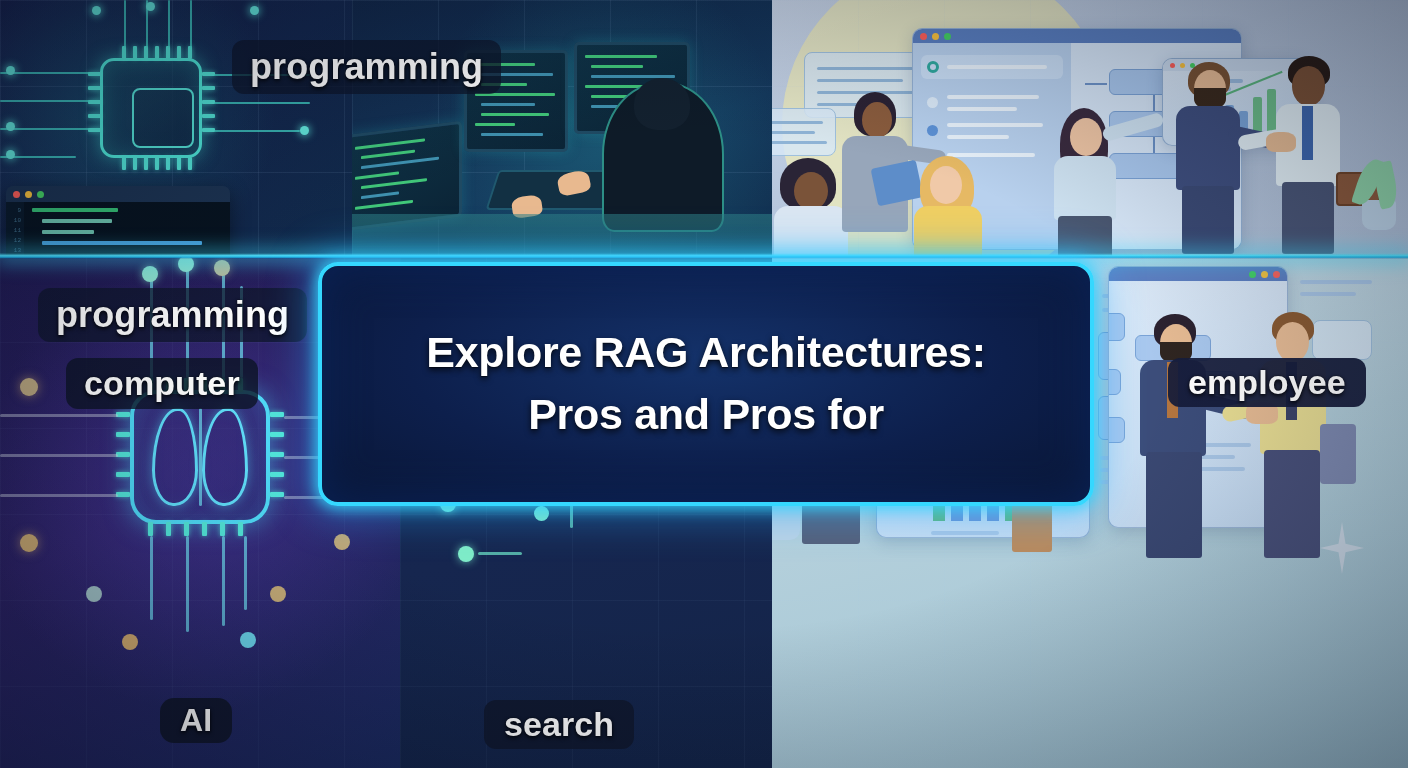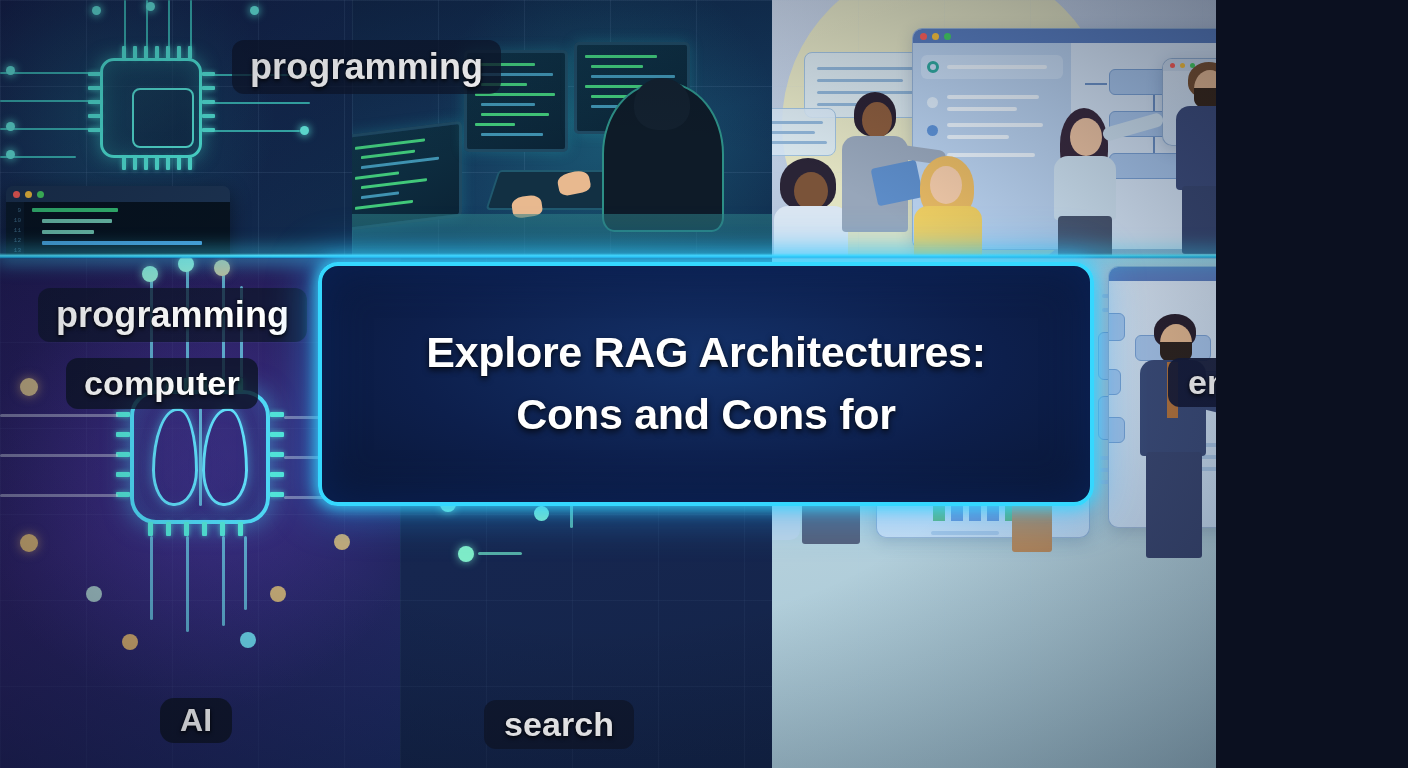--- a/index.html
+++ b/index.html
@@ -1,20 +1,20 @@
 <!DOCTYPE html>
 <html><head>
 <meta charset="utf-8">
 <style>
   * { margin:0; padding:0; box-sizing:border-box; }
   html,body { background:#0b1020; }
   body { font-family:"Liberation Sans", sans-serif; }
 
   #stage{
-    position:relative; width:1216px; height:768px; overflow:hidden;
+    position:relative; width:1408px; height:768px; overflow:hidden;
     background:#ef4444;
     padding-left:7px;
   }
 
   
   .abs{ position:absolute; }
   .grid-ovl{
     position:absolute; inset:0;
     background-image:
       linear-gradient(to right, rgba(160,195,235,.10) 1px, transparent 1px),
@@ -575,18 +575,18 @@
   <div class="chip" id="chip-prog1">programming</div>
   <div class="chip" id="chip-prog2">programming</div>
   <div class="chip" id="chip-computer">computer</div>
   <div class="chip" id="chip-ai">AI</div>
   <div class="chip" id="chip-search">search</div>
   <div class="chip" id="chip-employee">employee</div>
 
   <div id="title-card">
     <div id="title-text">
       <span>Explore RAG Architectures:</span>
-      <span>Cons and Cons for</span>
+      <span>Pros and Pros for</span>
     </div>
   </div>
 
   <div class="vign"></div>
 </div>
 
 </body></html>

